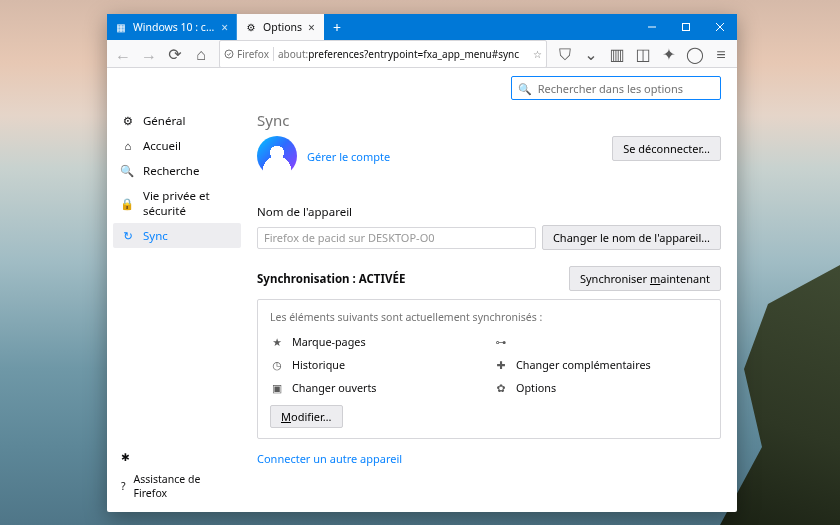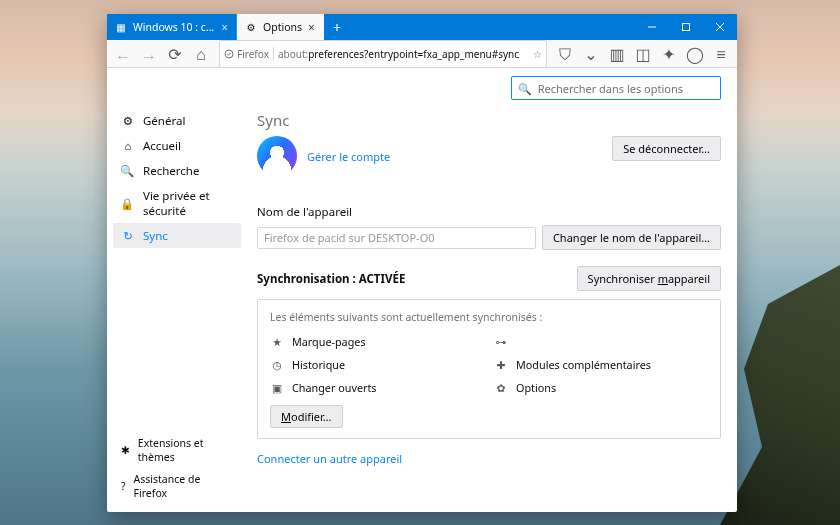--- a/index.html
+++ b/index.html
@@ -148,21 +148,20 @@
           <span class="ico">🔒</span>
           <span>Vie privée et sécurité</span>
         </div>
       <div class="item active">
           <span class="ico">↻</span>
           <span>Sync</span>
         </div>
       <div class="spacer"></div>
       <div class="foot">
           <span class="ico">✱</span>
-          <span>Extensions et thèmes</span>
         </div>
       <div class="foot">
           <span class="ico">?</span>
           <span>Assistance de Firefox</span>
         </div>
     </div>
 
     <div class="main">
       <div class="searchwrap">
         <div class="searchbox">
@@ -181,40 +180,40 @@
       </div>
 
       <div class="section-title">Nom de l'appareil</div>
       <div class="device-row">
         <input class="txt" readonly="" value="Firefox de pacid sur DESKTOP-O0" style="">
         <button class="btn">Changer le nom de l'appareil…</button>
       </div>
 
       <div class="status-row">
         <span class="st">Synchronisation : ACTIVÉE</span>
-        <button class="btn"><span>Synchroniser </span><span class="under">m</span><span>appareil</span></button>
+        <button class="btn"><span>Synchroniser </span><span class="under">m</span><span>aintenant</span></button>
       </div>
 
       <div class="syncbox">
         <div class="intro">Les éléments suivants sont actuellement synchronisés :</div>
         <div class="grid">
           <div class="gi">
               <span class="ic">★</span>
               <span>Marque-pages</span>
             </div>
           <div class="gi">
               <span class="ic">⊶</span>
             </div>
           <div class="gi">
               <span class="ic">◷</span>
               <span>Historique</span>
             </div>
           <div class="gi">
               <span class="ic">✚</span>
-              <span>Modules complémentaires</span>
+              <span>Changer complémentaires</span>
             </div>
           <div class="gi">
               <span class="ic">▣</span>
               <span>Changer ouverts</span>
             </div>
           <div class="gi">
               <span class="ic">✿</span>
               <span>Options</span>
             </div>
         </div>

